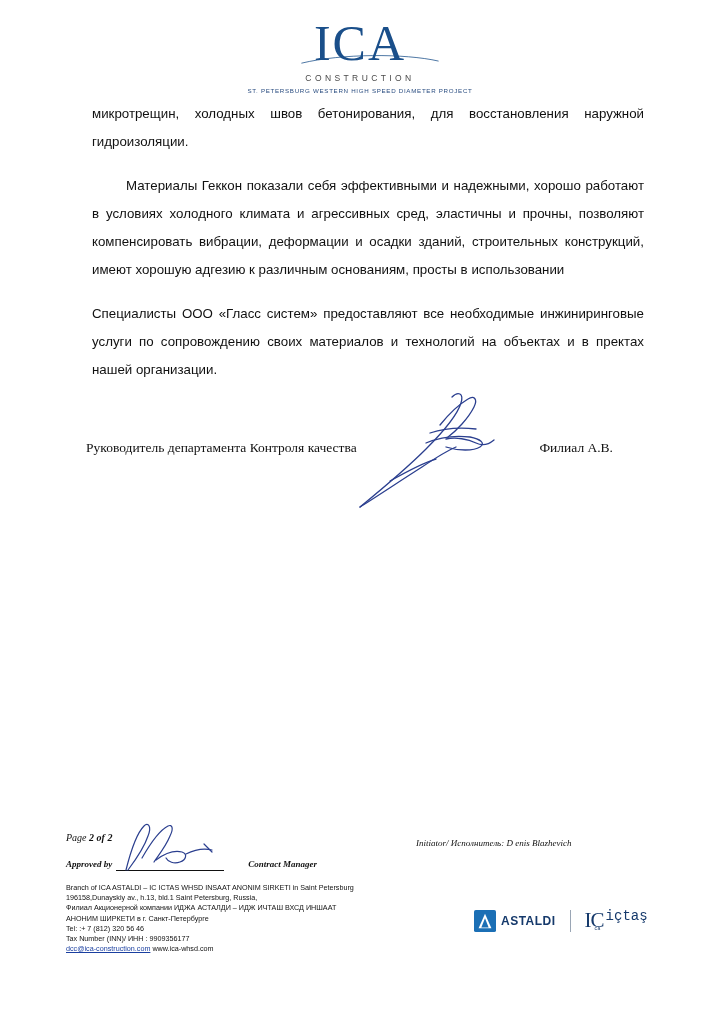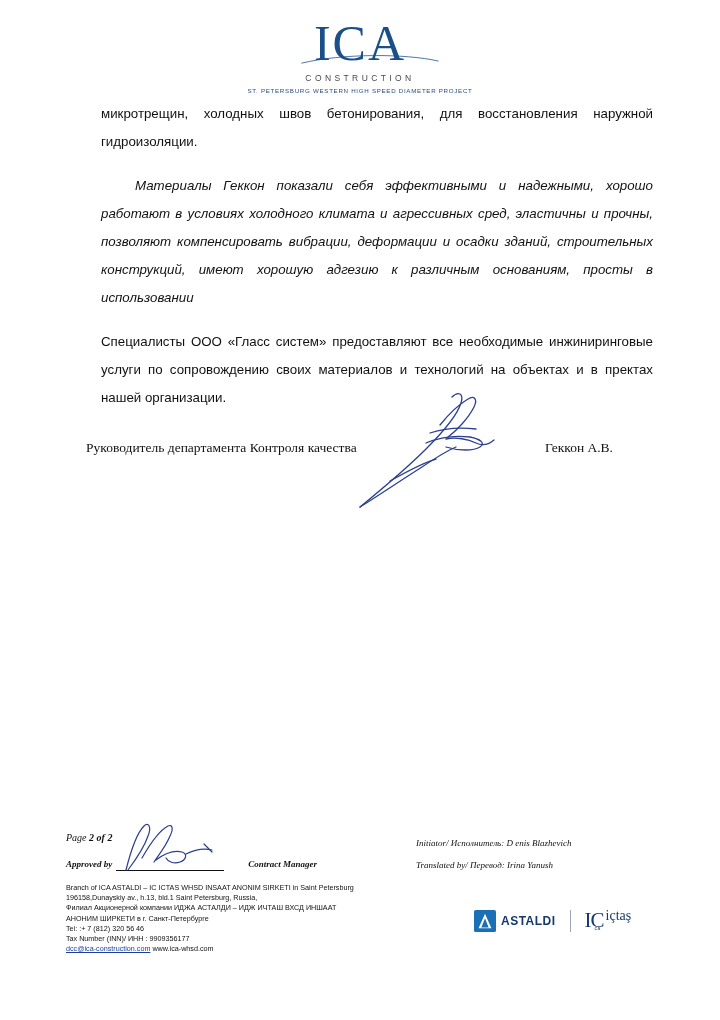--- a/index.html
+++ b/index.html
@@ -58,33 +58,32 @@
     font-size: 6.2px;
     letter-spacing: 0.7px;
     color: #2a4d80;
     margin-top: 4px;
   }
 
   
   .body-text {
     position: absolute;
     top: 100px;
-    left: 101px;
+    left: 92px;
     width: 552px;
     font-size: 13.3px;
     line-height: 28px;
     color: #111;
   }
   .para {
     text-align: justify;
     margin: 0 0 16px 0;
   }
   .para.indent {
     text-indent: 34px;
-    font-style: italic;
   }
   .para.last { margin-bottom: 0; }
 
   
   .sig-row {
     position: absolute;
     top: 440px;
     left: 86px;
     width: 552px;
     font-family: "Liberation Serif", serif;
@@ -226,21 +225,21 @@
     position: relative;
   }
   .ictas-ic {
     font-family: "Liberation Serif", serif;
     font-size: 21px;
     color: #15396b;
     font-weight: 400;
     letter-spacing: -1px;
   }
   .ictas-word {
-    font-family: Liberation Serif, serif;
+    font-family: Liberation Mono, monospace;
     font-size: 14px;
     color: #15396b;
   }
   .ictas-tag {
     position: absolute;
     left: 10px;
     top: 17px;
     font-size: 5px;
     color: #15396b;
     letter-spacing: .5px;
@@ -275,21 +274,21 @@
       <path d="M100 48 C 112 44, 130 42, 146 44"></path>
       <path d="M96 58 C 110 52, 124 50, 140 52 C 150 54, 156 58, 150 62 C 144 66, 128 66, 116 62"></path>
       <path d="M110 40 C 118 30, 128 20, 138 14 C 144 10, 148 14, 144 22 C 138 34, 126 46, 118 52"></path>
       <path d="M116 54 C 126 52, 138 54, 146 58 C 152 61, 158 60, 164 55"></path>
       <path d="M60 96 C 74 88, 92 78, 106 74"></path>
     </g>
   </svg>
 
   <div class="sig-row">
     <div class="sig-title">Руководитель департамента Контроля качества</div>
-    <div class="sig-name">Геккон А.В.</div>
+    <div class="sig-name">Филиал А.В.</div>
   </div>
 
   <div class="footer">
 
     <div class="footer-left">
       <div class="page-of">
         <span>Page </span><b>2 of 2</b>
       </div>
 
       <div class="approved-row">
@@ -316,21 +315,20 @@
         <div>Tax Number (INN)/ ИНН : 9909356177</div>
         <div>
           <span class="link">dcc@ica-construction.com</span>
           <span class="nolink">www.ica-whsd.com</span>
         </div>
       </div>
     </div>
 
     <div class="footer-right">
       <div class="lbl">Initiator/ Исполнитель: D enis Blazhevich</div>
-      <div class="lbl">Translated by/ Перевод:  Irina Yanush</div>
     </div>
   </div>
 
   <div class="partners">
     <div class="astaldi">
       <svg class="astaldi-mark" viewBox="0 0 24 24">
         <rect x="0" y="0" width="24" height="24" rx="2" fill="#1b6fb5"></rect>
         <path d="M12 4 L19 20 L5 20 Z" fill="#ffffff"></path>
         <path d="M12 9 L16 19 L8 19 Z" fill="#1b6fb5"></path>
       </svg>

